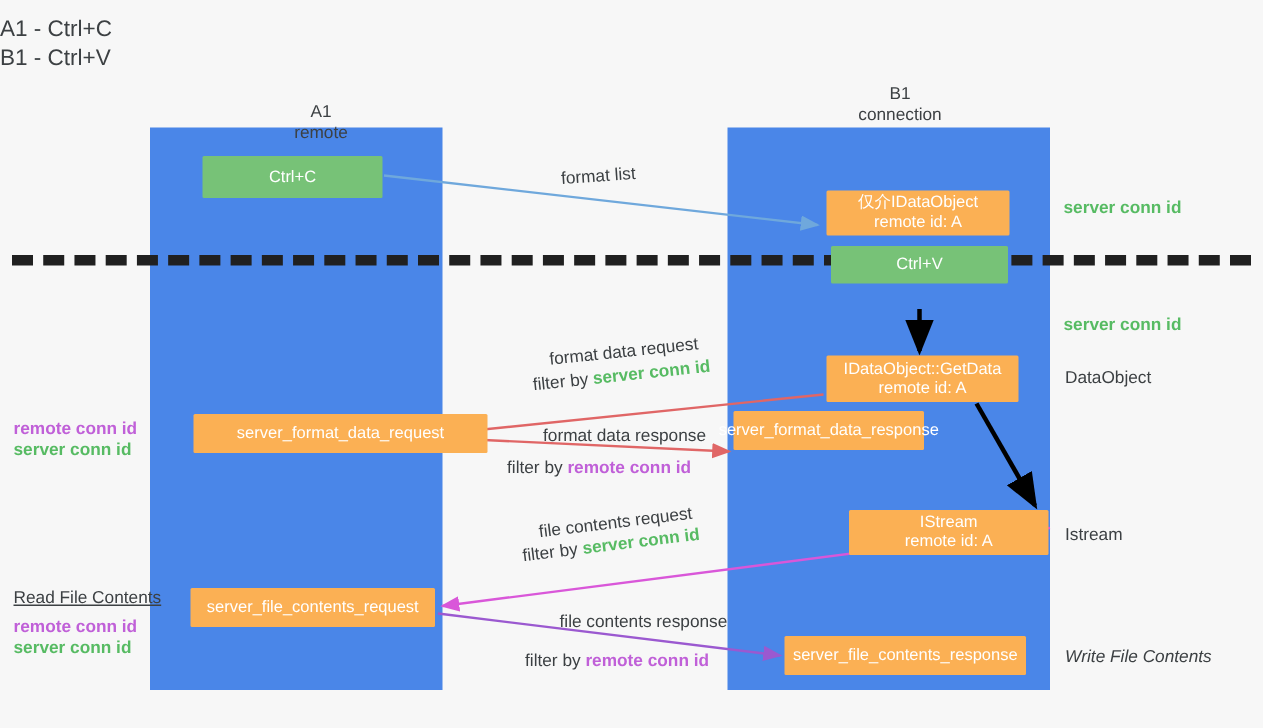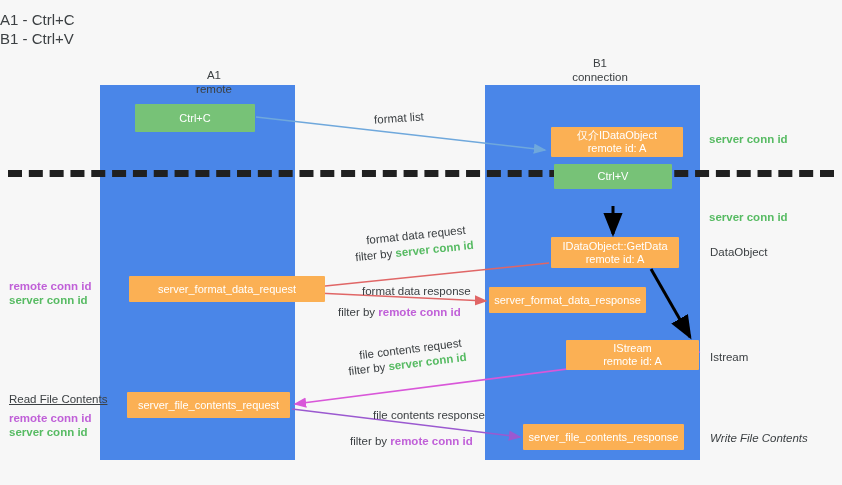--- a/index.html
+++ b/index.html
@@ -44,25 +44,25 @@
     position:absolute;box-sizing:border-box;
     display:flex;align-items:center;justify-content:center;
     text-align:center;color:#ffffff;
     font-size:11px;line-height:13px;white-space:pre-line;
     border-radius:1px;
   }
   .green{background:#77c277;}
   .orange{background:#fbb054;}
 
   .n-ctrlc{left:135px;top:104px;width:120px;height:28px;text-align:right;}
-  .n-idataobject{left:551px;top:127px;width:132px;height:30px;}
+  .n-idataobject{left:551px;top:127px;width:122px;height:30px;}
   .n-ctrlv{left:554px;top:164px;width:118px;height:25px;}
   .n-getdata{left:551px;top:237px;width:128px;height:31px;}
   .n-fmt-req{left:129px;top:276px;width:196px;height:26px;}
-  .n-fmt-resp{left:489px;top:287px;width:157px;height:26px;}
+  .n-fmt-resp{left:489px;top:274px;width:127px;height:26px;}
   .n-istream{left:566px;top:340px;width:133px;height:30px;}
   .n-file-req{left:127px;top:392px;width:163px;height:26px;}
   .n-file-resp{left:523px;top:424px;width:161px;height:26px;}
 
   
   .ann{position:absolute;color:#3c4043;font-size:11.5px;line-height:14px;}
   .green-t{color:#57bb63;font-weight:bold;}
   .pink-t{color:#c060d8;font-weight:bold;}
 
   .a-formatlist{left:374px;top:111px;transform:rotate(-4deg);}

